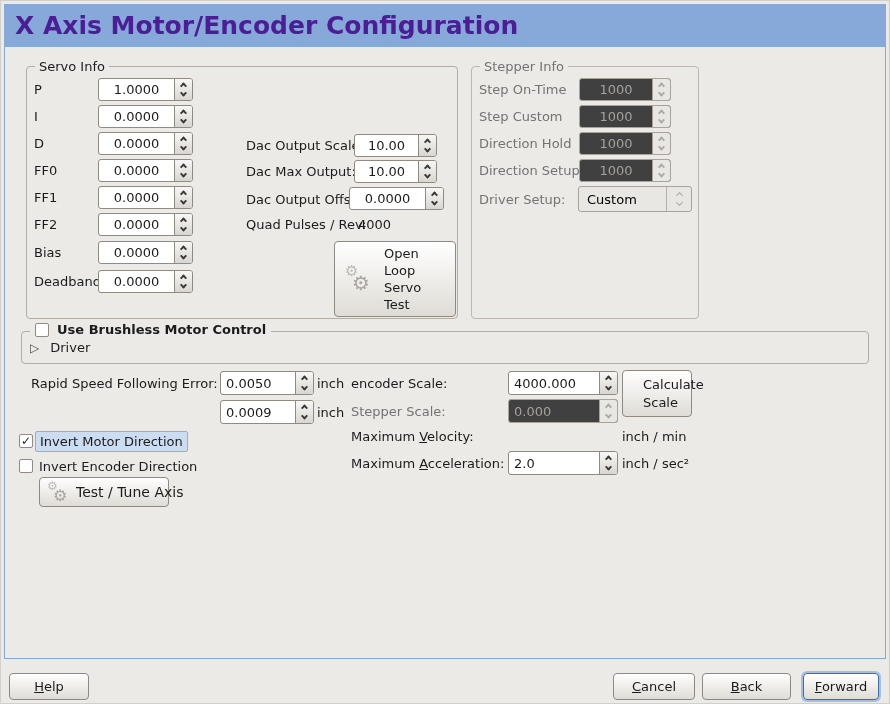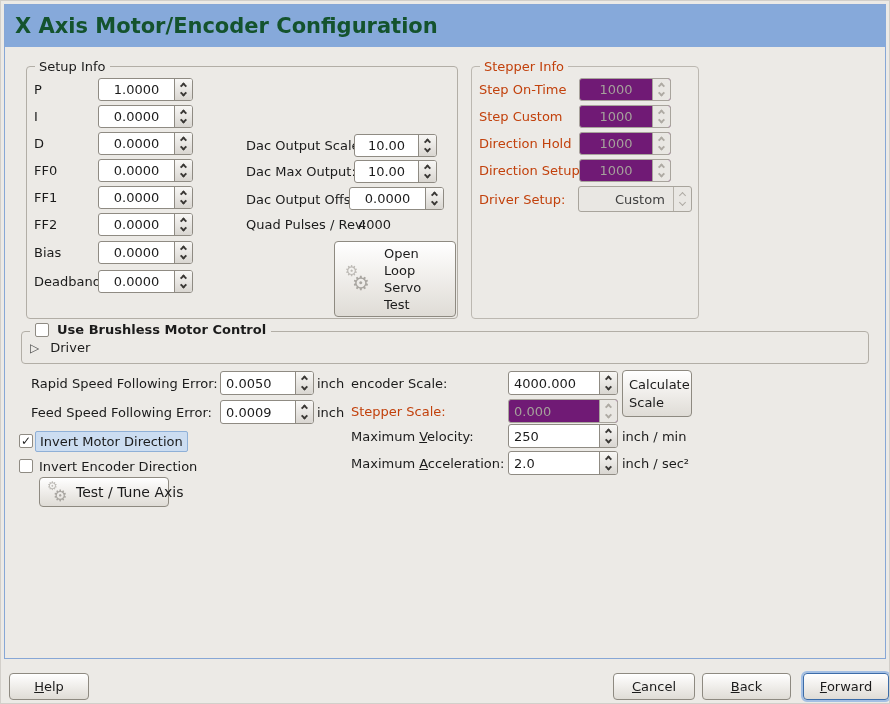--- a/index.html
+++ b/index.html
@@ -4,59 +4,59 @@
 <style>
   html,body{margin:0;padding:0;background:#d8d5d1;}
   #window{
     position:relative;width:890px;height:704px;margin:0 auto;
     background:#eceae6;border:1px solid #d2cfca;box-sizing:border-box;
     font-family:"DejaVu Sans","Liberation Sans",sans-serif;font-size:13px;color:#1b1b1b;
     overflow:hidden;
   }
   #content-box{position:absolute;left:3px;top:3px;width:882px;height:655px;border:1px solid #87a7d6;box-sizing:border-box;}
   #titlebar{position:absolute;left:0;top:0;width:100%;height:42px;background:linear-gradient(#8cadd e0,#84a8da);background:#86a9da;}
-  #titlebar .t{display:block;padding-left:10px;line-height:42px;font-size:21px;font-weight:bold;color:#14532d;white-space:nowrap;}
+  #titlebar .t{display:block;padding-left:10px;line-height:42px;font-size:25px;font-weight:bold;color:#4c1d95;white-space:nowrap;}
 
   .lbl{position:absolute;white-space:nowrap;line-height:17px;}
-  .dim{color:#c2410c;}
+  .dim{color:#737373;}
   .bold{font-weight:bold;}
 
   .frame{position:absolute;border:1px solid #b2aea6;border-radius:4px;box-sizing:border-box;}
   .legend{position:absolute;top:-9px;left:8px;background:#eceae6;padding:0 4px;line-height:17px;white-space:nowrap;}
   .legend-flex{position:absolute;top:-10px;left:8px;background:#eceae6;padding:0 5px;display:flex;align-items:center;gap:8px;white-space:nowrap;}
 
   .entry{position:absolute;display:flex;height:23px;background:#ffffff;border:1px solid #8f8b83;border-radius:3px;box-sizing:border-box;}
   .entry .val{flex:1;display:flex;align-items:center;padding:0 5px;white-space:nowrap;overflow:hidden;}
   .entry.center .val{justify-content:center;padding:0 2px;}
   .spin{width:17px;display:flex;flex-direction:column;border-left:1px solid #8f8b83;background:linear-gradient(#f8f7f5,#d9d6d1);border-radius:0 2px 2px 0;}
   .spin i{flex:1;display:flex;align-items:center;justify-content:center;}
   .spin i::before{content:'';width:5px;height:5px;border-left:2px solid #3a3835;border-top:2px solid #3a3835;box-sizing:border-box;}
   .spin .up::before{transform:rotate(45deg) translate(1px,1px);}
   .spin .dn::before{transform:rotate(225deg) translate(1px,1px);}
-  .entry.disabled{background:#701a75;border-color:#a8a49c;}
+  .entry.disabled{background:#404040;border-color:#a8a49c;}
   .entry.disabled .val{color:#a5a19b;}
   .entry.disabled .spin{background:#e9e7e3;border-left-color:#a8a49c;}
   .entry.disabled .spin i::before{border-color:#aeaaa3;}
 
   .btn{
     position:absolute;display:flex;align-items:center;justify-content:center;
     background:linear-gradient(#ffffff,#f1efec 45%,#dfdcd6);
     border:1px solid #8e8a81;border-radius:4px;box-sizing:border-box;
     box-shadow:inset 0 1px 0 #ffffff;cursor:default;white-space:nowrap;
   }
   .btn.focused{border-color:#3c6ca8;box-shadow:0 0 0 2px #a3bfe4, inset 0 1px 0 #ffffff;}
   .multiline{white-space:pre-line;}
 
   .checkbox{position:absolute;width:14px;height:14px;background:#ffffff;border:1px solid #8f8b83;border-radius:2px;box-sizing:border-box;display:flex;align-items:center;justify-content:center;}
   .checkbox .check{font-size:12px;font-weight:bold;line-height:1;color:#222222;margin-top:-1px;}
 
   .hl-label{position:absolute;background:#ccddf1;border:1px solid #8fb0d7;border-radius:2px;padding:0 4px;line-height:19px;height:21px;box-sizing:border-box;}
 
   .combo{position:absolute;display:flex;height:26px;background:#e9e7e3;border:1px solid #a8a49c;border-radius:3px;box-sizing:border-box;align-items:stretch;}
-  .combo .cval{flex:1;display:flex;align-items:center;padding:0 8px;color:#404040;white-space:nowrap;margin-left:28px;}
+  .combo .cval{flex:1;display:flex;align-items:center;padding:0 8px;color:#000000;white-space:nowrap;}
   .combo .carrows{width:24px;border-left:1px solid #b5b1a9;display:flex;flex-direction:column;align-items:center;justify-content:center;}
   .combo .carrows b::before{content:'';display:block;width:5px;height:5px;border-left:1.8px solid #aeaaa3;border-top:1.8px solid #aeaaa3;box-sizing:border-box;}
   .combo .carrows .cu::before{transform:rotate(45deg);margin-bottom:1px;}
   .combo .carrows .cd::before{transform:rotate(225deg);margin-top:1px;}
 
   .gears{position:relative;display:inline-block;width:32px;height:34px;flex:none;}
   .gears .g1{position:absolute;left:2px;top:0;font-size:15px;color:#bdbab5;}
   .gears .g2{position:absolute;left:9px;top:9px;font-size:20px;color:#a9a6a1;}
   .gears.small{width:26px;height:26px;}
   .gears.small .g1{font-size:12px;left:1px;top:0;}
@@ -70,21 +70,21 @@
 
 <div id="window">
 
   <div id="content-box"></div>
 
   <div id="titlebar" style="left:4px;top:4px;width:881px;">
     <span class="t">X Axis Motor/Encoder Configuration</span>
   </div>
 
   <div class="frame" style="left:25px;top:65px;width:432px;height:253px;">
-    <span class="legend">Setup Info</span>
+    <span class="legend">Servo Info</span>
   </div>
 
   <div class="lbl" style="left:33px;top:80px">P</div>
   <div class="lbl" style="left:33px;top:107px">I</div>
   <div class="lbl" style="left:33px;top:134px">D</div>
   <div class="lbl" style="left:33px;top:161px">FF0</div>
   <div class="lbl" style="left:33px;top:188px">FF1</div>
   <div class="lbl" style="left:33px;top:215px">FF2</div>
   <div class="lbl" style="left:33px;top:243px">Bias</div>
   <div class="lbl" style="left:33px;top:272px">Deadband</div>
@@ -249,58 +249,50 @@
   <div class="lbl" style="left:30px;top:374px">Rapid Speed Following Error:</div>
   <div class="entry" style="left:219px;top:370px;width:94px;height:24px">
     <div class="val">0.0050</div>
     <div class="spin">
         <i class="up"></i>
         <i class="dn"></i>
       </div>
   </div>
   <div class="lbl" style="left:316px;top:374px">inch</div>
 
-  <div class="lbl" style="left:30px;top:403px">Feed Speed Following Error:</div>
   <div class="entry" style="left:219px;top:399px;width:94px;height:24px">
     <div class="val">0.0009</div>
     <div class="spin">
         <i class="up"></i>
         <i class="dn"></i>
       </div>
   </div>
   <div class="lbl" style="left:316px;top:403px">inch</div>
 
   <div class="lbl" style="left:350px;top:374px">encoder Scale:</div>
   <div class="entry" style="left:507px;top:370px;width:110px;height:24px">
     <div class="val">4000.000</div>
     <div class="spin">
         <i class="up"></i>
         <i class="dn"></i>
       </div>
   </div>
-  <div class="btn multiline" style="left:621px;top:369px;width:70px;height:47px;justify-content:flex-start;padding-left:6px;line-height:18px;text-align:left;">Calculate
+  <div class="btn multiline" style="left:621px;top:369px;width:70px;height:47px;justify-content:flex-start;padding-left:20px;line-height:18px;text-align:left;">Calculate
 Scale</div>
 
   <div class="lbl dim" style="left:350px;top:402px">Stepper Scale:</div>
   <div class="entry disabled" style="left:507px;top:398px;width:110px;height:24px">
     <div class="val">0.000</div>
     <div class="spin">
         <i class="up"></i>
         <i class="dn"></i>
       </div>
   </div>
 
   <div class="lbl" style="left:350px;top:427px">Maximum <u>V</u>elocity:</div>
-  <div class="entry" style="left:507px;top:423px;width:110px;height:24px">
-    <div class="val">250</div>
-    <div class="spin">
-        <i class="up"></i>
-        <i class="dn"></i>
-      </div>
-  </div>
   <div class="lbl" style="left:621px;top:427px">inch / min</div>
 
   <div class="lbl" style="left:350px;top:454px">Maximum <u>A</u>cceleration:</div>
   <div class="entry" style="left:507px;top:450px;width:110px;height:24px">
     <div class="val">2.0</div>
     <div class="spin">
         <i class="up"></i>
         <i class="dn"></i>
       </div>
   </div>
@@ -326,17 +318,17 @@
 
   <div class="btn" style="left:8px;top:672px;width:80px;height:27px">
     <span><u>H</u>elp</span>
   </div>
   <div class="btn" style="left:612px;top:672px;width:82px;height:27px">
     <span><u>C</u>ancel</span>
   </div>
   <div class="btn" style="left:701px;top:672px;width:89px;height:27px">
     <span><u>B</u>ack</span>
   </div>
-  <div class="btn focused" style="left:802px;top:672px;width:86px;height:27px">
+  <div class="btn focused" style="left:802px;top:672px;width:76px;height:27px">
     <span><u>F</u>orward</span>
   </div>
 
 </div>
 
 </body></html>

